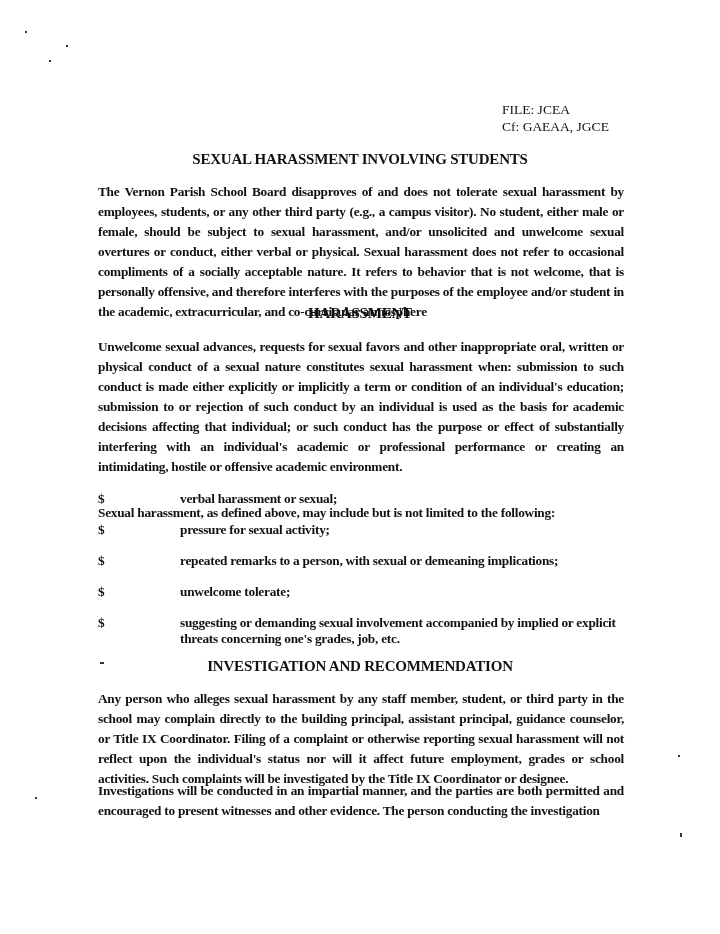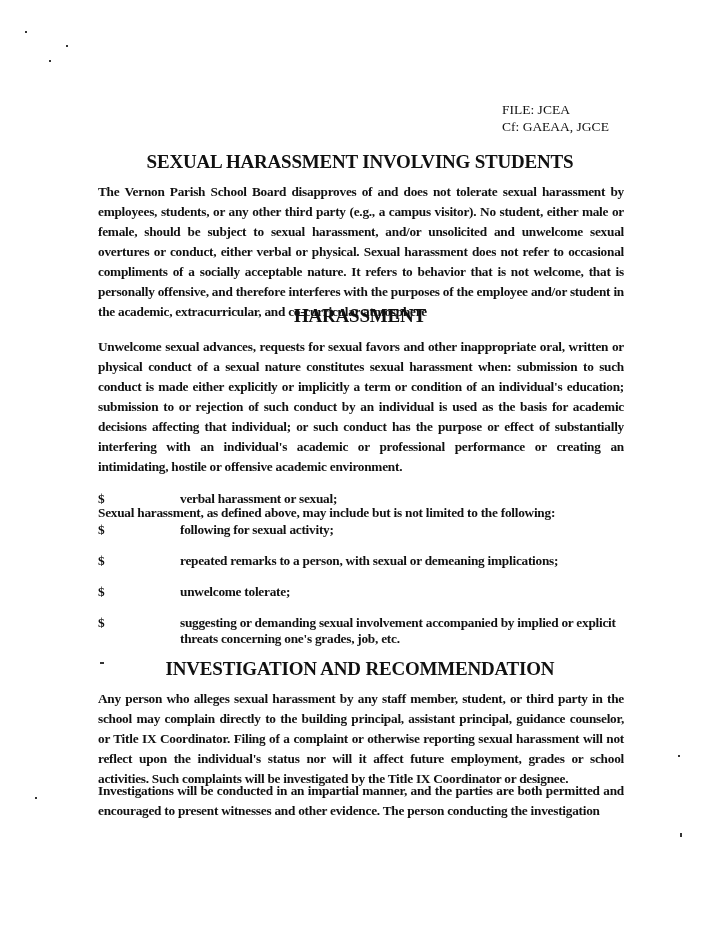--- a/index.html
+++ b/index.html
@@ -8,21 +8,21 @@
     font-family: "Liberation Serif", "DejaVu Serif", serif;
     color: #111111;
   }
   .speck { position: absolute; width: 2px; height: 2px; background: #333; }
   .file-ref {
     position: absolute; left: 502px; top: 101px;
     font-size: 13.5px; line-height: 17px; font-weight: normal;
   }
   .title {
     position: absolute; left: 96px; width: 528px; text-align: center;
-    font-size: 19px; font-weight: bold; letter-spacing: -0.2px;
+    font-size: 15px; font-weight: bold; letter-spacing: -0.2px;
   }
   .para {
     position: absolute; left: 98px; width: 526px;
     font-size: 13.3px; line-height: 20px; font-weight: bold;
     text-align: justify; letter-spacing: -0.25px;
   }
   .bullet {
     position: absolute; left: 98px; width: 526px;
     font-size: 13.3px; line-height: 15.6px; font-weight: bold; letter-spacing: -0.25px;
   }
@@ -54,21 +54,21 @@
 <div class="para" style="top:337px;">Unwelcome sexual advances, requests for sexual favors and other inappropriate oral, written or physical conduct of a sexual nature constitutes sexual harassment when:  submission to such conduct is made either explicitly or implicitly a term or condition of an individual's education; submission to or rejection of such conduct by an individual is used as the basis for academic decisions affecting that individual; or such conduct has the purpose or effect of substantially interfering with an individual's academic or professional performance or creating an intimidating, hostile or offensive academic environment.</div>
 
 <div class="para" style="top:471px;margin-top:32px;">Sexual harassment, as defined above, may include but is not limited to the following:</div>
 
 <div class="bullet" style="top:491px;">
   <span class="sym">$</span>
   <span class="txt">verbal harassment or sexual;</span>
 </div>
 <div class="bullet" style="top:522px;">
   <span class="sym">$</span>
-  <span class="txt">following for sexual activity;</span>
+  <span class="txt">pressure for sexual activity;</span>
 </div>
 <div class="bullet" style="top:553px;">
   <span class="sym">$</span>
   <span class="txt">repeated remarks to a person, with sexual or demeaning implications;</span>
 </div>
 <div class="bullet" style="top:584px;">
   <span class="sym">$</span>
   <span class="txt">unwelcome tolerate;</span>
 </div>
 <div class="bullet" style="top:615px;">

